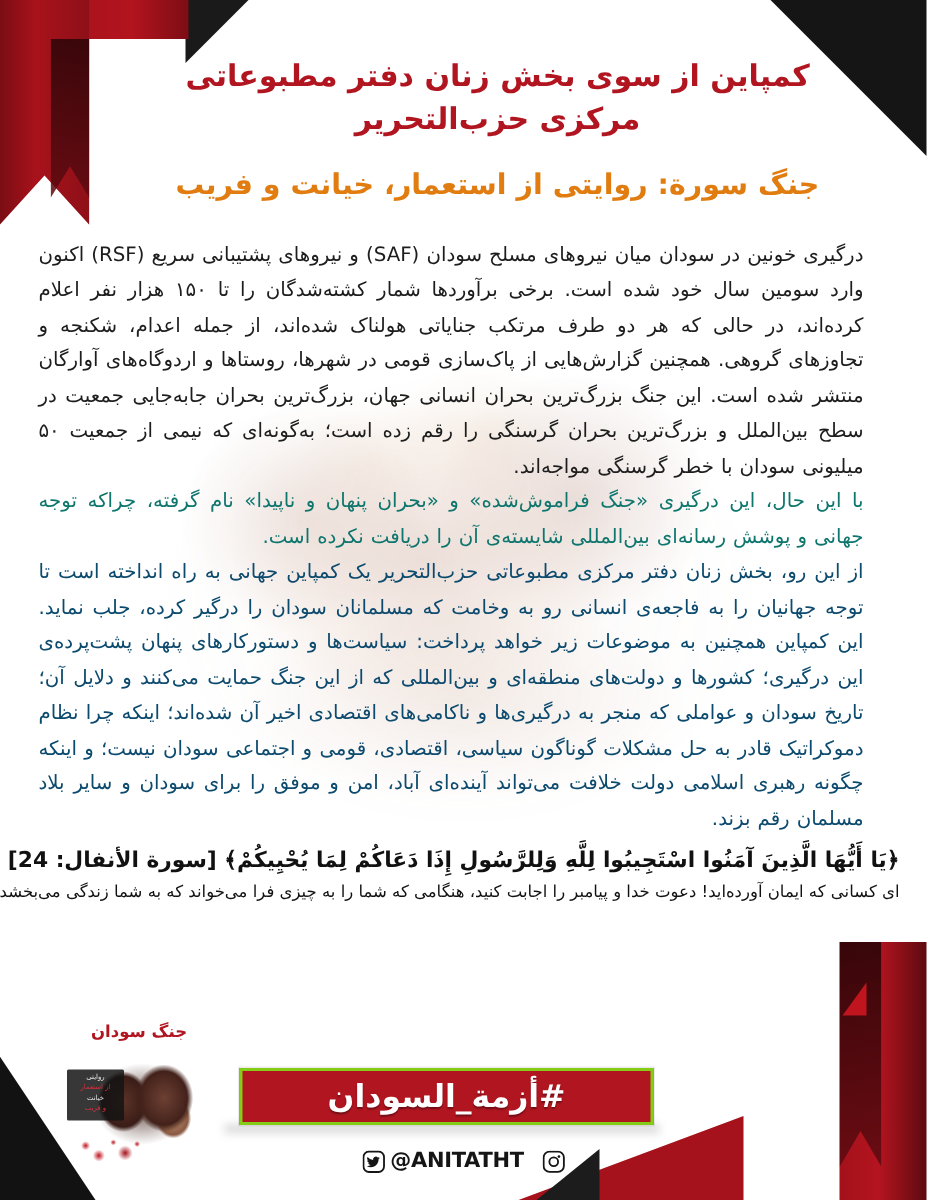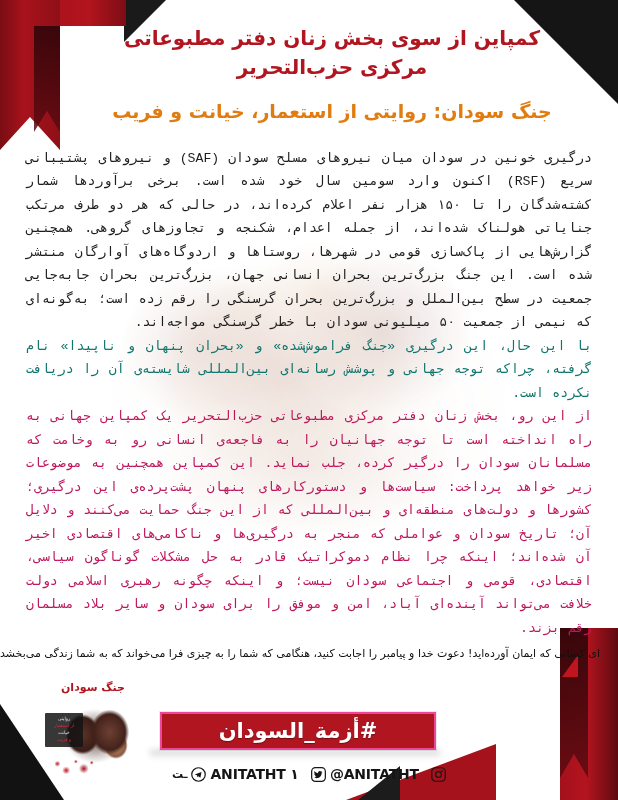--- a/index.html
+++ b/index.html
@@ -134,21 +134,21 @@
     left: 0; bottom: 0;
     width: 0; height: 0;
     border-bottom: 96px solid #121212;
     border-right: 64px solid transparent;
   }
 
   
   .header {
     position: relative;
     z-index: 10;
-    padding: 24px 66px 10px 66px;
+    padding: 36px 66px 10px 66px;
     text-align: center;
     margin-left: 46px;
   }
   .title-main {
     color: #b01520;
     font-size: 20px;
     font-weight: bold;
     line-height: 1.45;
     direction: rtl;
     text-align: center;
@@ -161,36 +161,35 @@
     line-height: 1.4;
     direction: rtl;
     text-align: center;
     margin: 0;
   }
 
   
   .body-wrap {
     position: relative;
     z-index: 10;
-    padding: 12px 26px 0 26px;
-    direction: rtl;
-    font-family: Liberation Mono, monospace;
+    padding: 12px 42px 0 26px;
+    direction: rtl;
   }
   .para {
     font-size: 13.2px;
     line-height: 1.78;
     text-align: justify;
     text-align-last: right;
     direction: rtl;
     margin: 0;
     word-spacing: 0.5px;
   }
   .para.dark  { color: #1d1d1d; }
   .para.gold  { color: #0f766e; }
-  .para.crim  { color: #be185d; }
+  .para.crim  { color: #0c4a6e; }
 
   
   .verse-block {
     position: relative;
     z-index: 10;
     margin-top: 6px;
     padding: 0 18px;
     direction: rtl;
     text-align: center;
   }
@@ -269,21 +268,21 @@
     direction: rtl;
     white-space: nowrap;
   }
   .thumb-caption span.w { color: #e9e9e9; }
 
   .hashtag-bar {
     position: absolute;
     left: 160px; top: 22px;
     width: 272px; height: 34px;
     background: #b01520;
-    border: 2px solid #ec4899;
+    border: 2px solid #84cc16;
     box-shadow: 0 0 0 1px rgba(0,0,0,.08);
     display: flex;
     align-items: center;
     justify-content: center;
     z-index: 13;
   }
   .hashtag-text {
     color: #ffffff;
     font-size: 21px;
     font-weight: bold;
@@ -372,30 +371,31 @@
   <div class="ribbon-tl2"></div>
   <div class="ribbon-tl"></div>
   <div class="ribbon-tl-inner"></div>
 
   <div class="ribbon-right"></div>
   <div class="ribbon-right-notch"></div>
   <div class="ribbon-right-tip"></div>
 
   <div class="header">
     <h1 class="title-main">کمپاین از سوی بخش زنان دفتر مطبوعاتی مرکزی حزب‌التحریر</h1>
-    <h2 class="title-sub">جنگ سودان: روایتی از استعمار، خیانت و فریب</h2>
+    <h2 class="title-sub">جنگ سورة: روایتی از استعمار، خیانت و فریب</h2>
   </div>
 
   <div class="body-wrap">
     <p class="para dark">درگیری خونین در سودان میان نیروهای مسلح سودان (SAF) و نیروهای پشتیبانی سریع (RSF) اکنون وارد سومین سال خود شده است. برخی برآوردها شمار کشته‌شدگان را تا ۱۵۰ هزار نفر اعلام کرده‌اند، در حالی که هر دو طرف مرتکب جنایاتی هولناک شده‌اند، از جمله اعدام، شکنجه و تجاوزهای گروهی. همچنین گزارش‌هایی از پاک‌سازی قومی در شهرها، روستاها و اردوگاه‌های آوارگان منتشر شده است. این جنگ بزرگ‌ترین بحران انسانی جهان، بزرگ‌ترین بحران جابه‌جایی جمعیت در سطح بین‌الملل و بزرگ‌ترین بحران گرسنگی را رقم زده است؛ به‌گونه‌ای که نیمی از جمعیت ۵۰ میلیونی سودان با خطر گرسنگی مواجه‌اند.</p>
     <p class="para gold">با این حال، این درگیری «جنگ فراموش‌شده» و «بحران پنهان و ناپیدا» نام گرفته، چراکه توجه جهانی و پوشش رسانه‌ای بین‌المللی شایسته‌ی آن را دریافت نکرده است.</p>
     <p class="para crim">از این رو، بخش زنان دفتر مرکزی مطبوعاتی حزب‌التحریر یک کمپاین جهانی به راه انداخته است تا توجه جهانیان را به فاجعه‌ی انسانی رو به وخامت که مسلمانان سودان را درگیر کرده، جلب نماید. این کمپاین همچنین به موضوعات زیر خواهد پرداخت: سیاست‌ها و دستورکارهای پنهان پشت‌پرده‌ی این درگیری؛ کشورها و دولت‌های منطقه‌ای و بین‌المللی که از این جنگ حمایت می‌کنند و دلایل آن؛ تاریخ سودان و عواملی که منجر به درگیری‌ها و ناکامی‌های اقتصادی اخیر آن شده‌اند؛ اینکه چرا نظام دموکراتیک قادر به حل مشکلات گوناگون سیاسی، اقتصادی، قومی و اجتماعی سودان نیست؛ و اینکه چگونه رهبری اسلامی دولت خلافت می‌تواند آینده‌ای آباد، امن و موفق را برای سودان و سایر بلاد مسلمان رقم بزند.</p>
   </div>
 
   <div class="verse-block">
+    <div class="verse-arabic">﴿يَا أَيُّهَا الَّذِينَ آمَنُوا اسْتَجِيبُوا لِلَّهِ وَلِلرَّسُولِ إِذَا دَعَاكُمْ لِمَا يُحْيِيكُمْ﴾ [سورة الأنفال: 24]</div>
     <div class="verse-fa">ای کسانی که ایمان آورده‌اید! دعوت خدا و پیامبر را اجابت کنید، هنگامی که شما را به چیزی فرا می‌خواند که به شما زندگی می‌بخشد.</div>
   </div>
 
   <div class="white-sweep"></div>
 
   <div class="footer">
 
     <div class="corner-bl-dark"></div>
     <div class="corner-br-red"></div>
     <div class="corner-br-dark"></div>
@@ -413,30 +413,20 @@
       </div>
     </div>
 
     <div class="hashtag-shadow"></div>
     <div class="hashtag-bar">
       <span class="hashtag-text">#أزمة_السودان</span>
     </div>
 
     <div class="handles">
 
-      <div class="handle obscured">
-        <span class="fa-tag">ـت</span>
-        <span class="ic">
-          <svg viewBox="0 0 16 16" width="15" height="15" aria-hidden="true">
-            <circle cx="8" cy="8" r="7.2" fill="none" stroke="#151515" stroke-width="1.3"></circle>
-            <path d="M3.9 8.1l7.3-2.8-1.2 6.1-2.2-1.6-1.1 1.1-.2-2.1z" fill="#151515"></path>
-          </svg>
-        </span>
-        <span class="hname">ANITATHT ۱</span>
-      </div>
 
       <div class="handle">
         <span class="ic">
           <svg viewBox="0 0 16 16" width="15" height="15" aria-hidden="true">
             <rect x="0.7" y="0.7" width="14.6" height="14.6" rx="4" fill="none" stroke="#151515" stroke-width="1.3"></rect>
             <path d="M12.3 5.2c-.35.16-.72.26-1.1.31.4-.24.7-.61.84-1.06-.37.22-.78.38-1.22.47a1.92 1.92 0 0 0-3.27 1.75A5.45 5.45 0 0 1 3.6 4.66a1.92 1.92 0 0 0 .6 2.56c-.31-.01-.6-.1-.86-.24v.02c0 .93.66 1.7 1.54 1.88-.16.04-.33.07-.51.07-.12 0-.24-.01-.36-.03a1.93 1.93 0 0 0 1.8 1.33A3.86 3.86 0 0 1 3 11.05a5.44 5.44 0 0 0 2.95.86c3.54 0 5.48-2.93 5.48-5.48v-.25c.38-.27.7-.61.95-.98z" fill="#151515"></path>
           </svg>
         </span>
         <span>@ANITATHT</span>
       </div>

